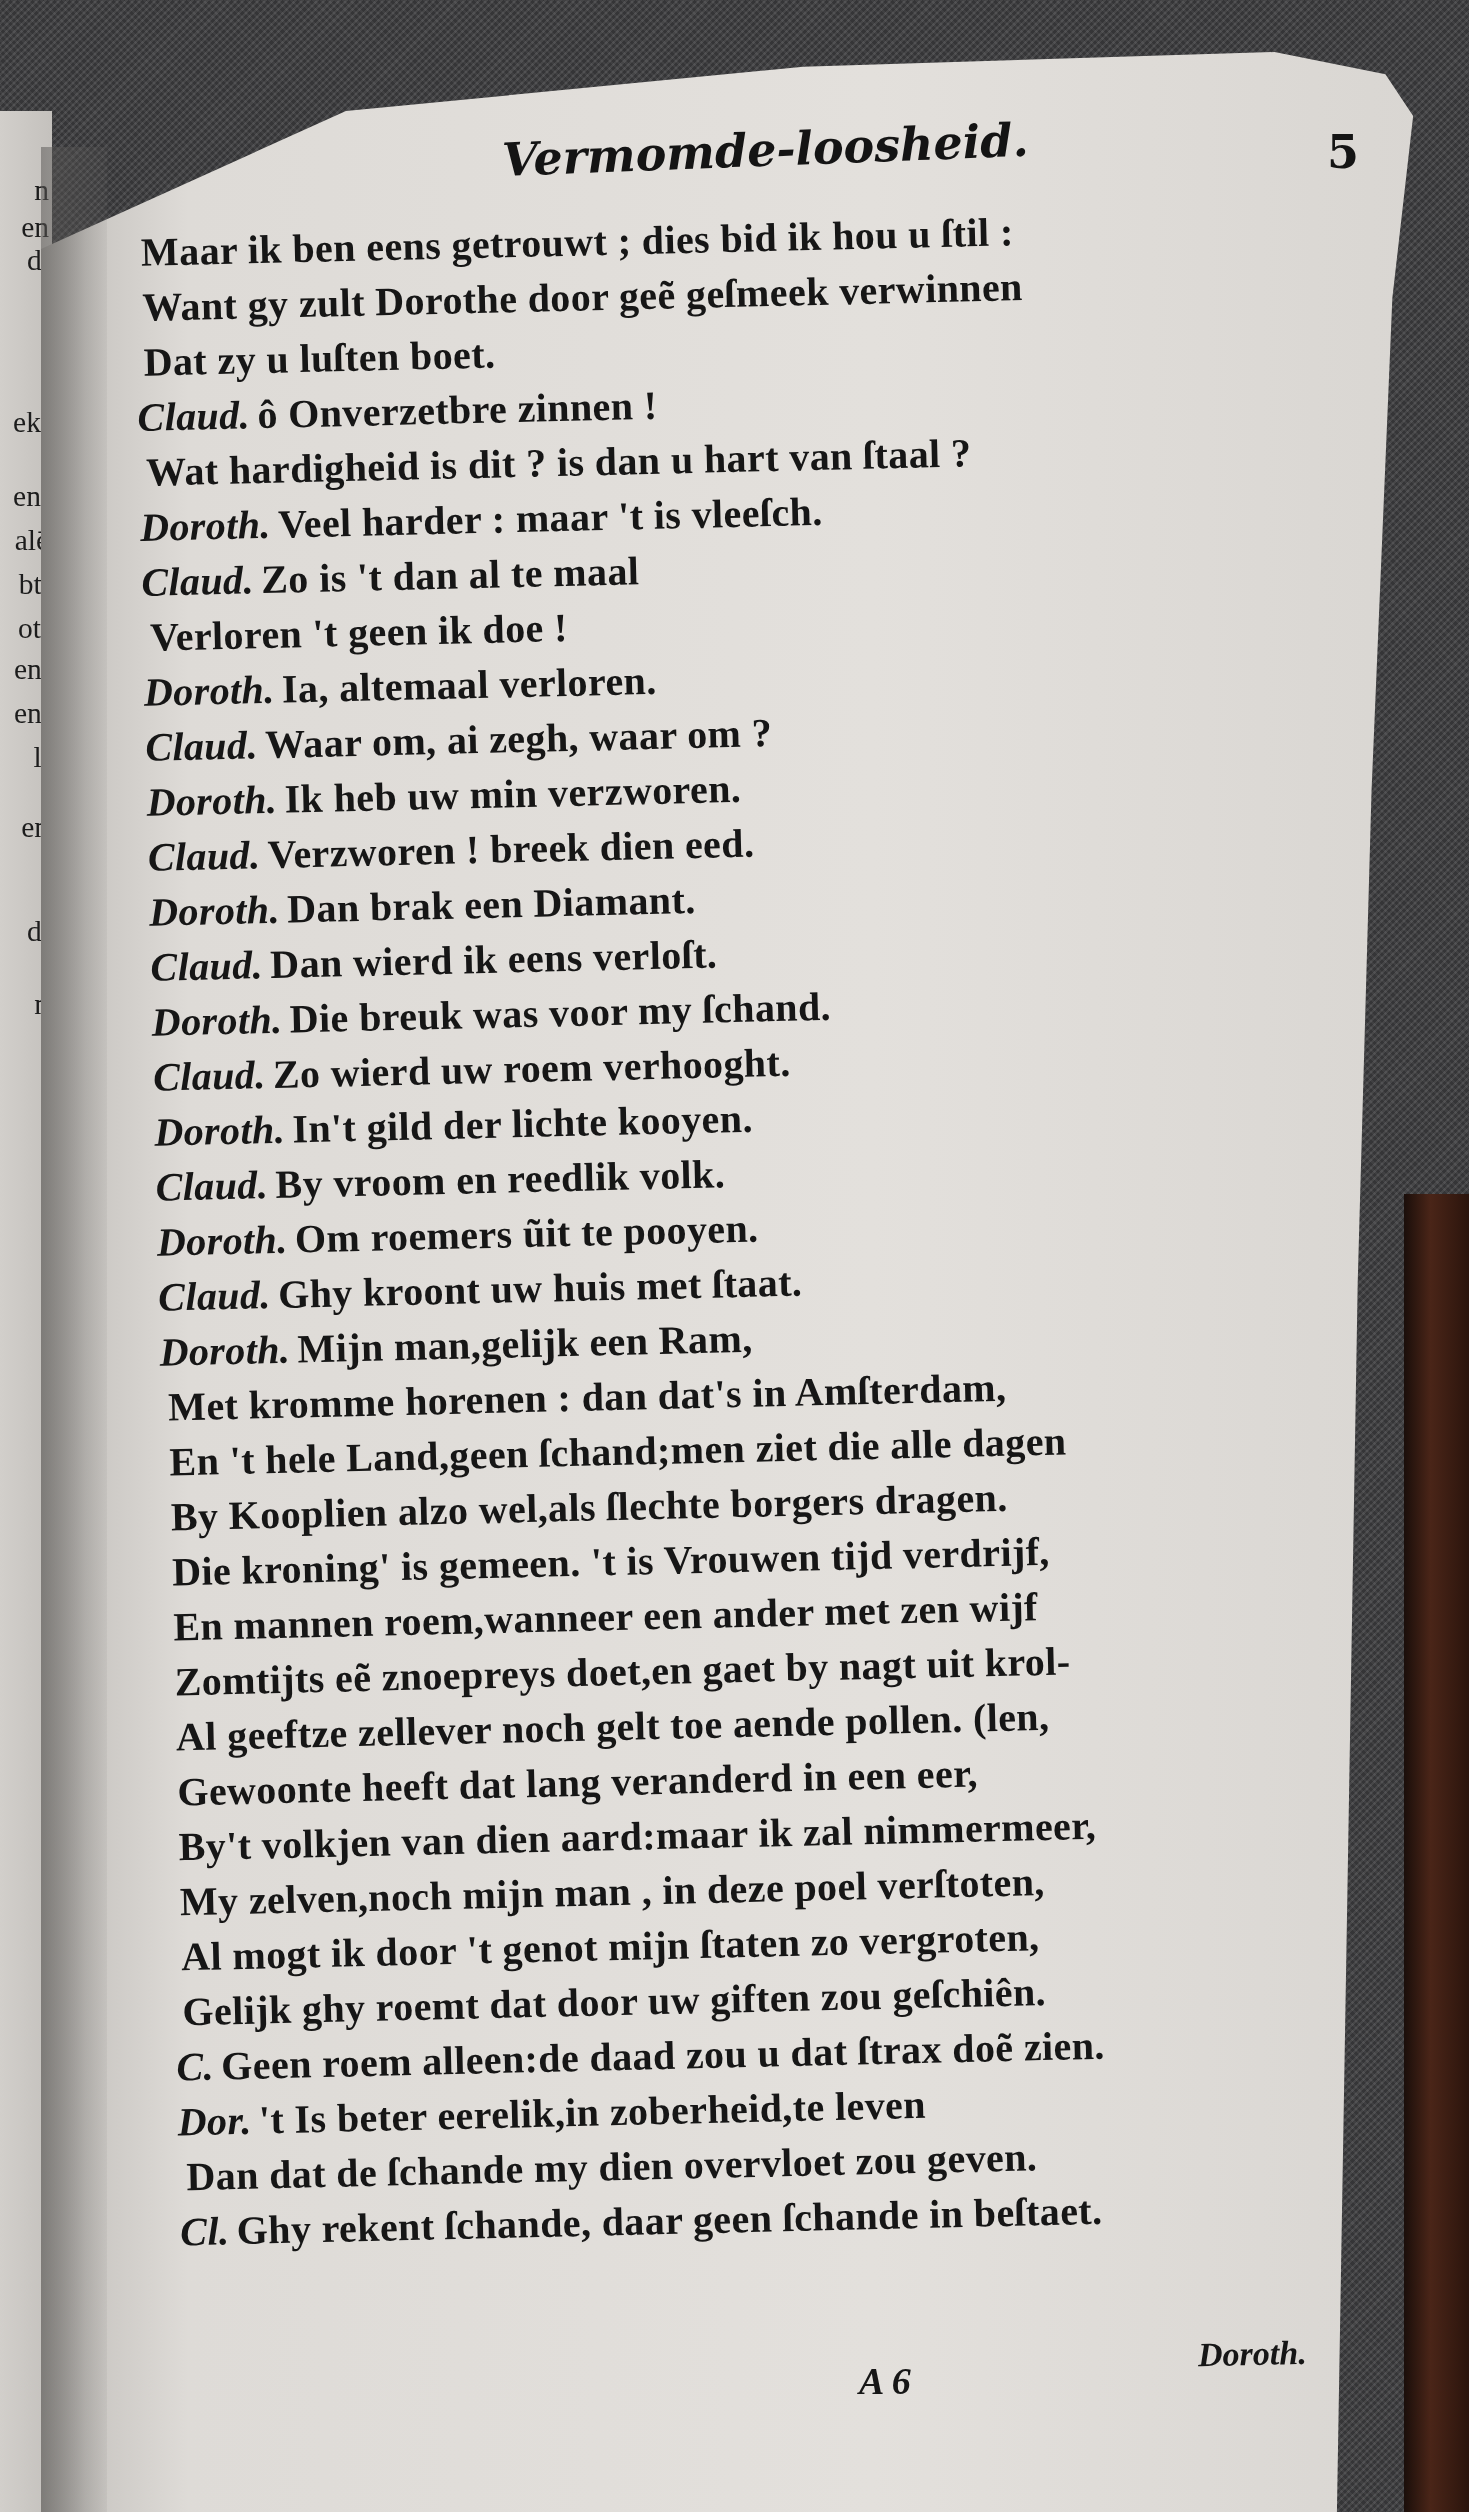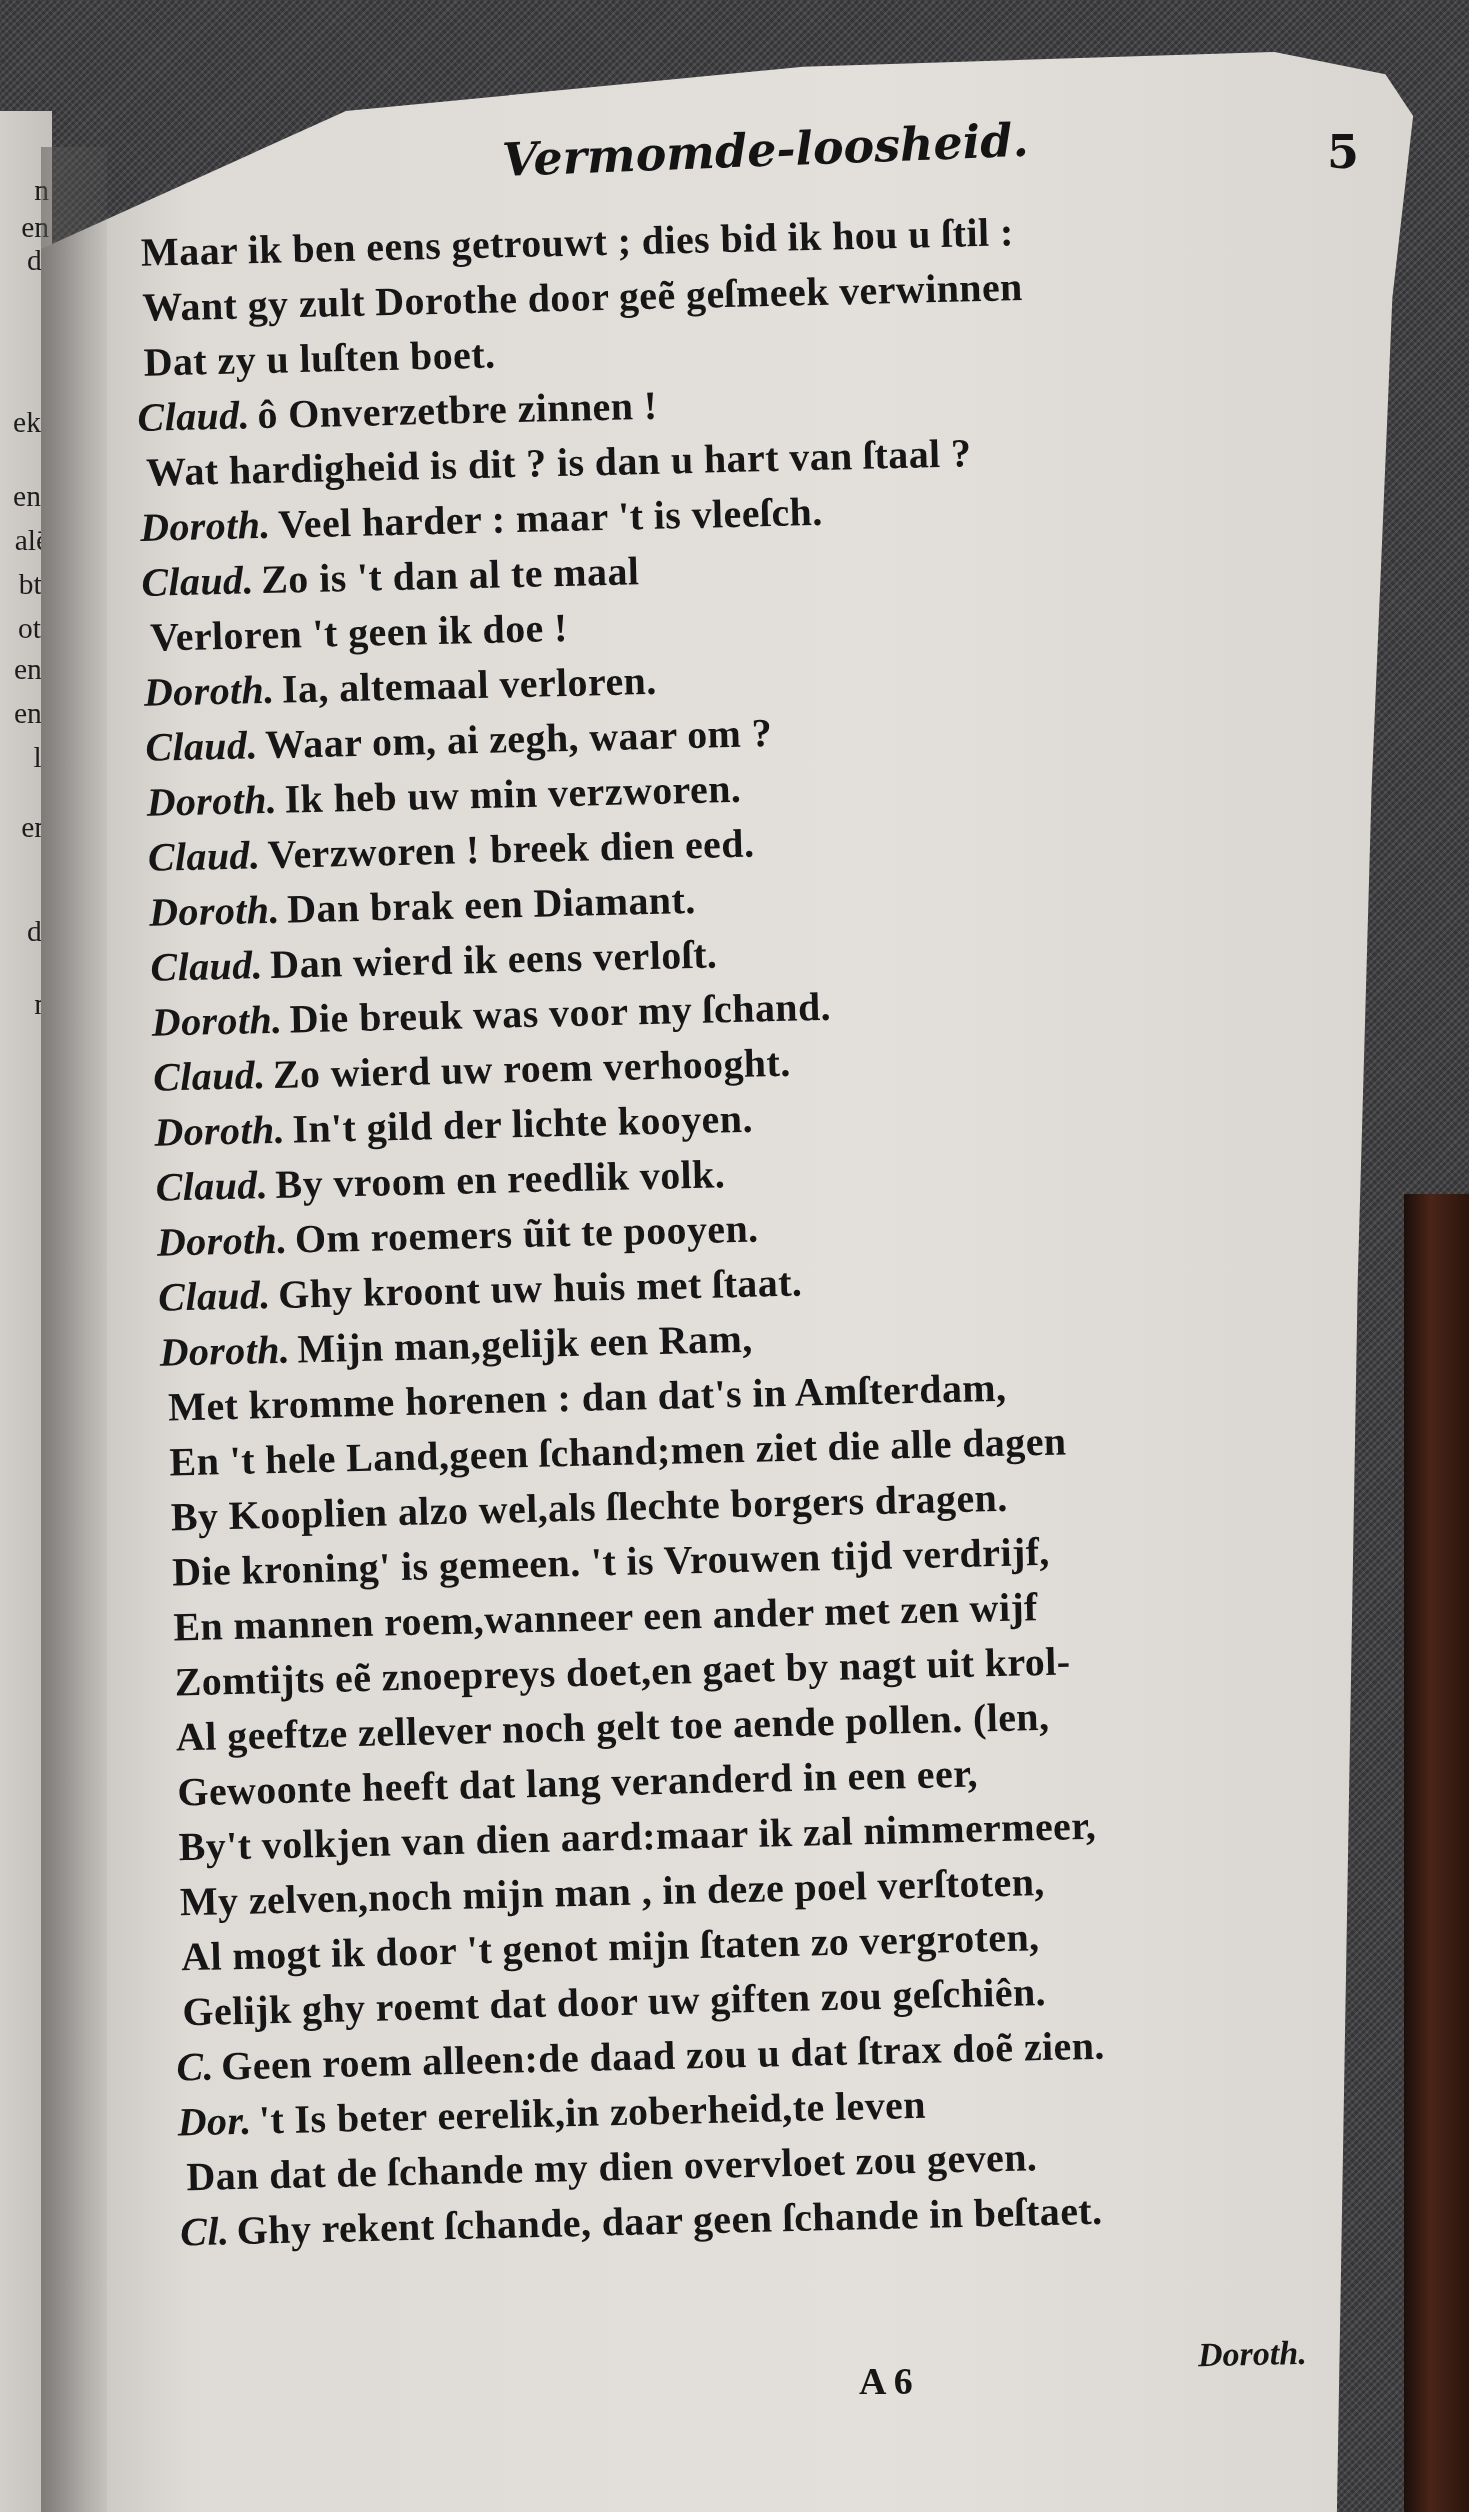--- a/index.html
+++ b/index.html
@@ -54,20 +54,21 @@
       height: 55px; line-height: 55px; font-size: 40px;
       color: #161616; white-space: nowrap;
       font-family: "Liberation Serif", serif; font-weight: bold;
       letter-spacing: 0.4px;
     }
     .speaker { font-style: italic; font-weight: bold; margin-right: 7.4px; }
     .signature {
       position: absolute; top: 2359px; left: 859px;
       font-size: 38px; font-weight: bold; color: #161616;
       font-family: "Liberation Serif", serif;
+      font-style: italic;
     }
     .catchword {
       position: absolute; top: 2335px; left: 1198px;
       font-size: 34px; font-style: italic; font-weight: bold; color: #161616;
       font-family: "Liberation Serif", serif;
       transform: rotate(-1.3deg);
     }
   </style>
 </head>
 <body>

